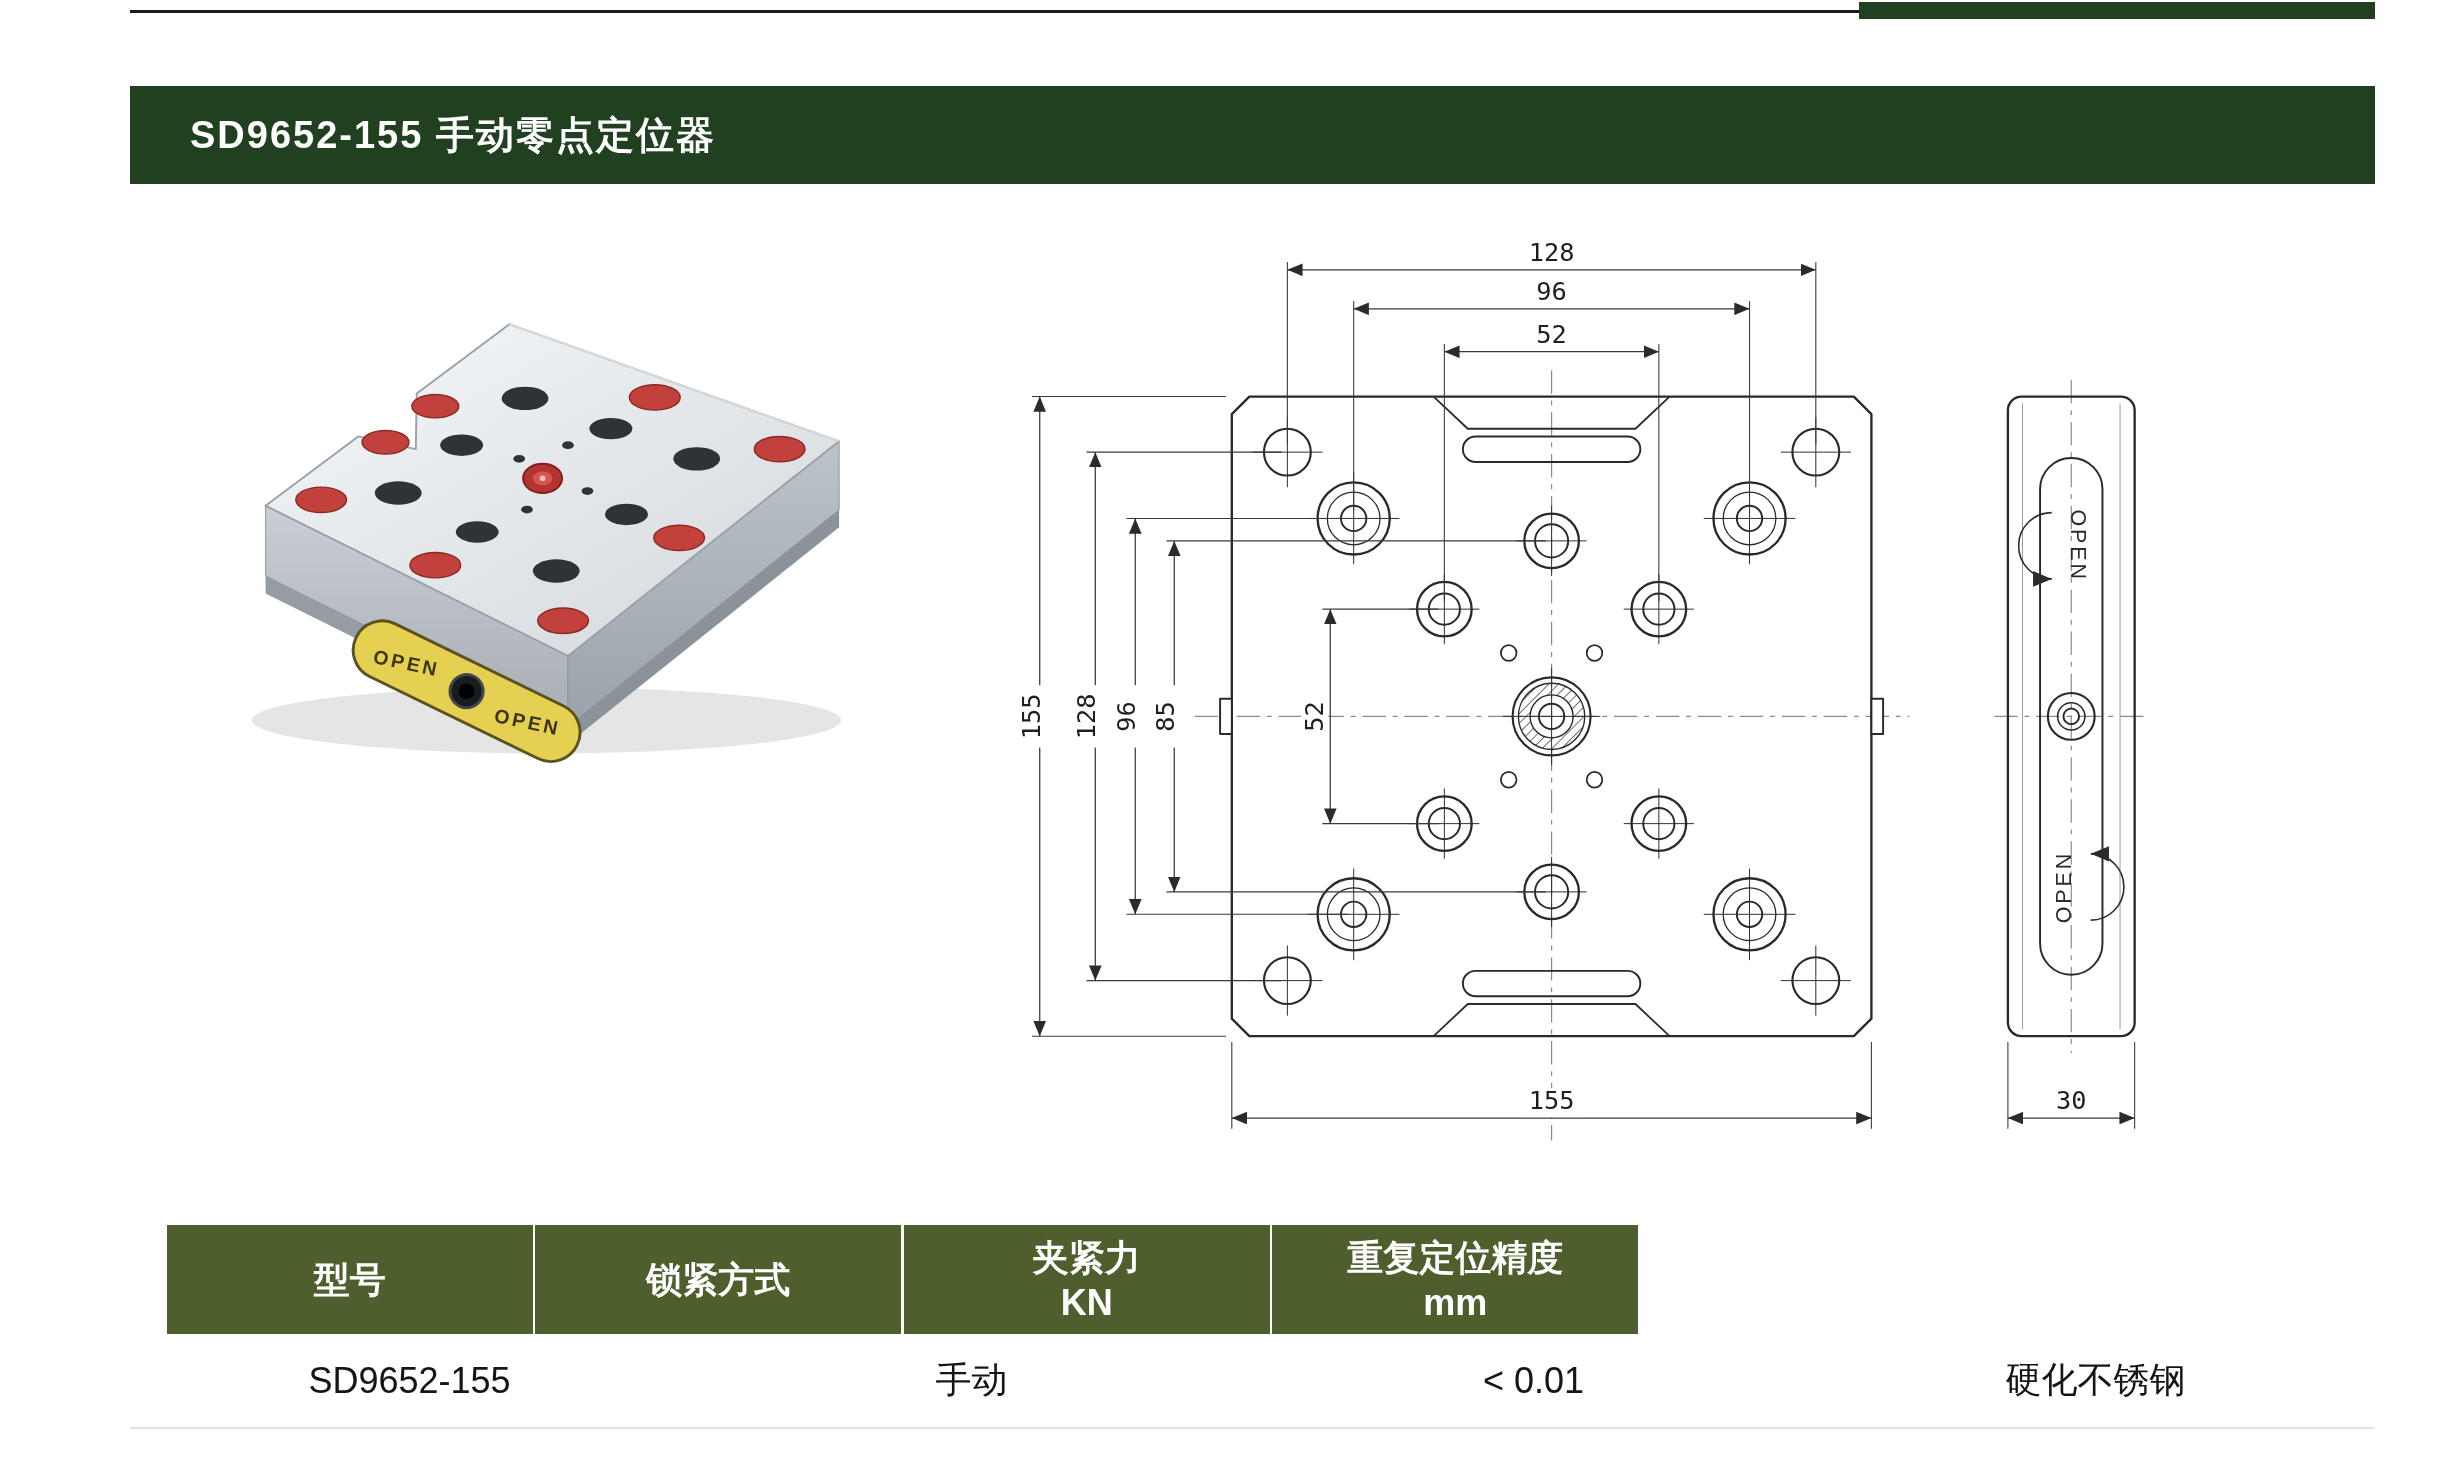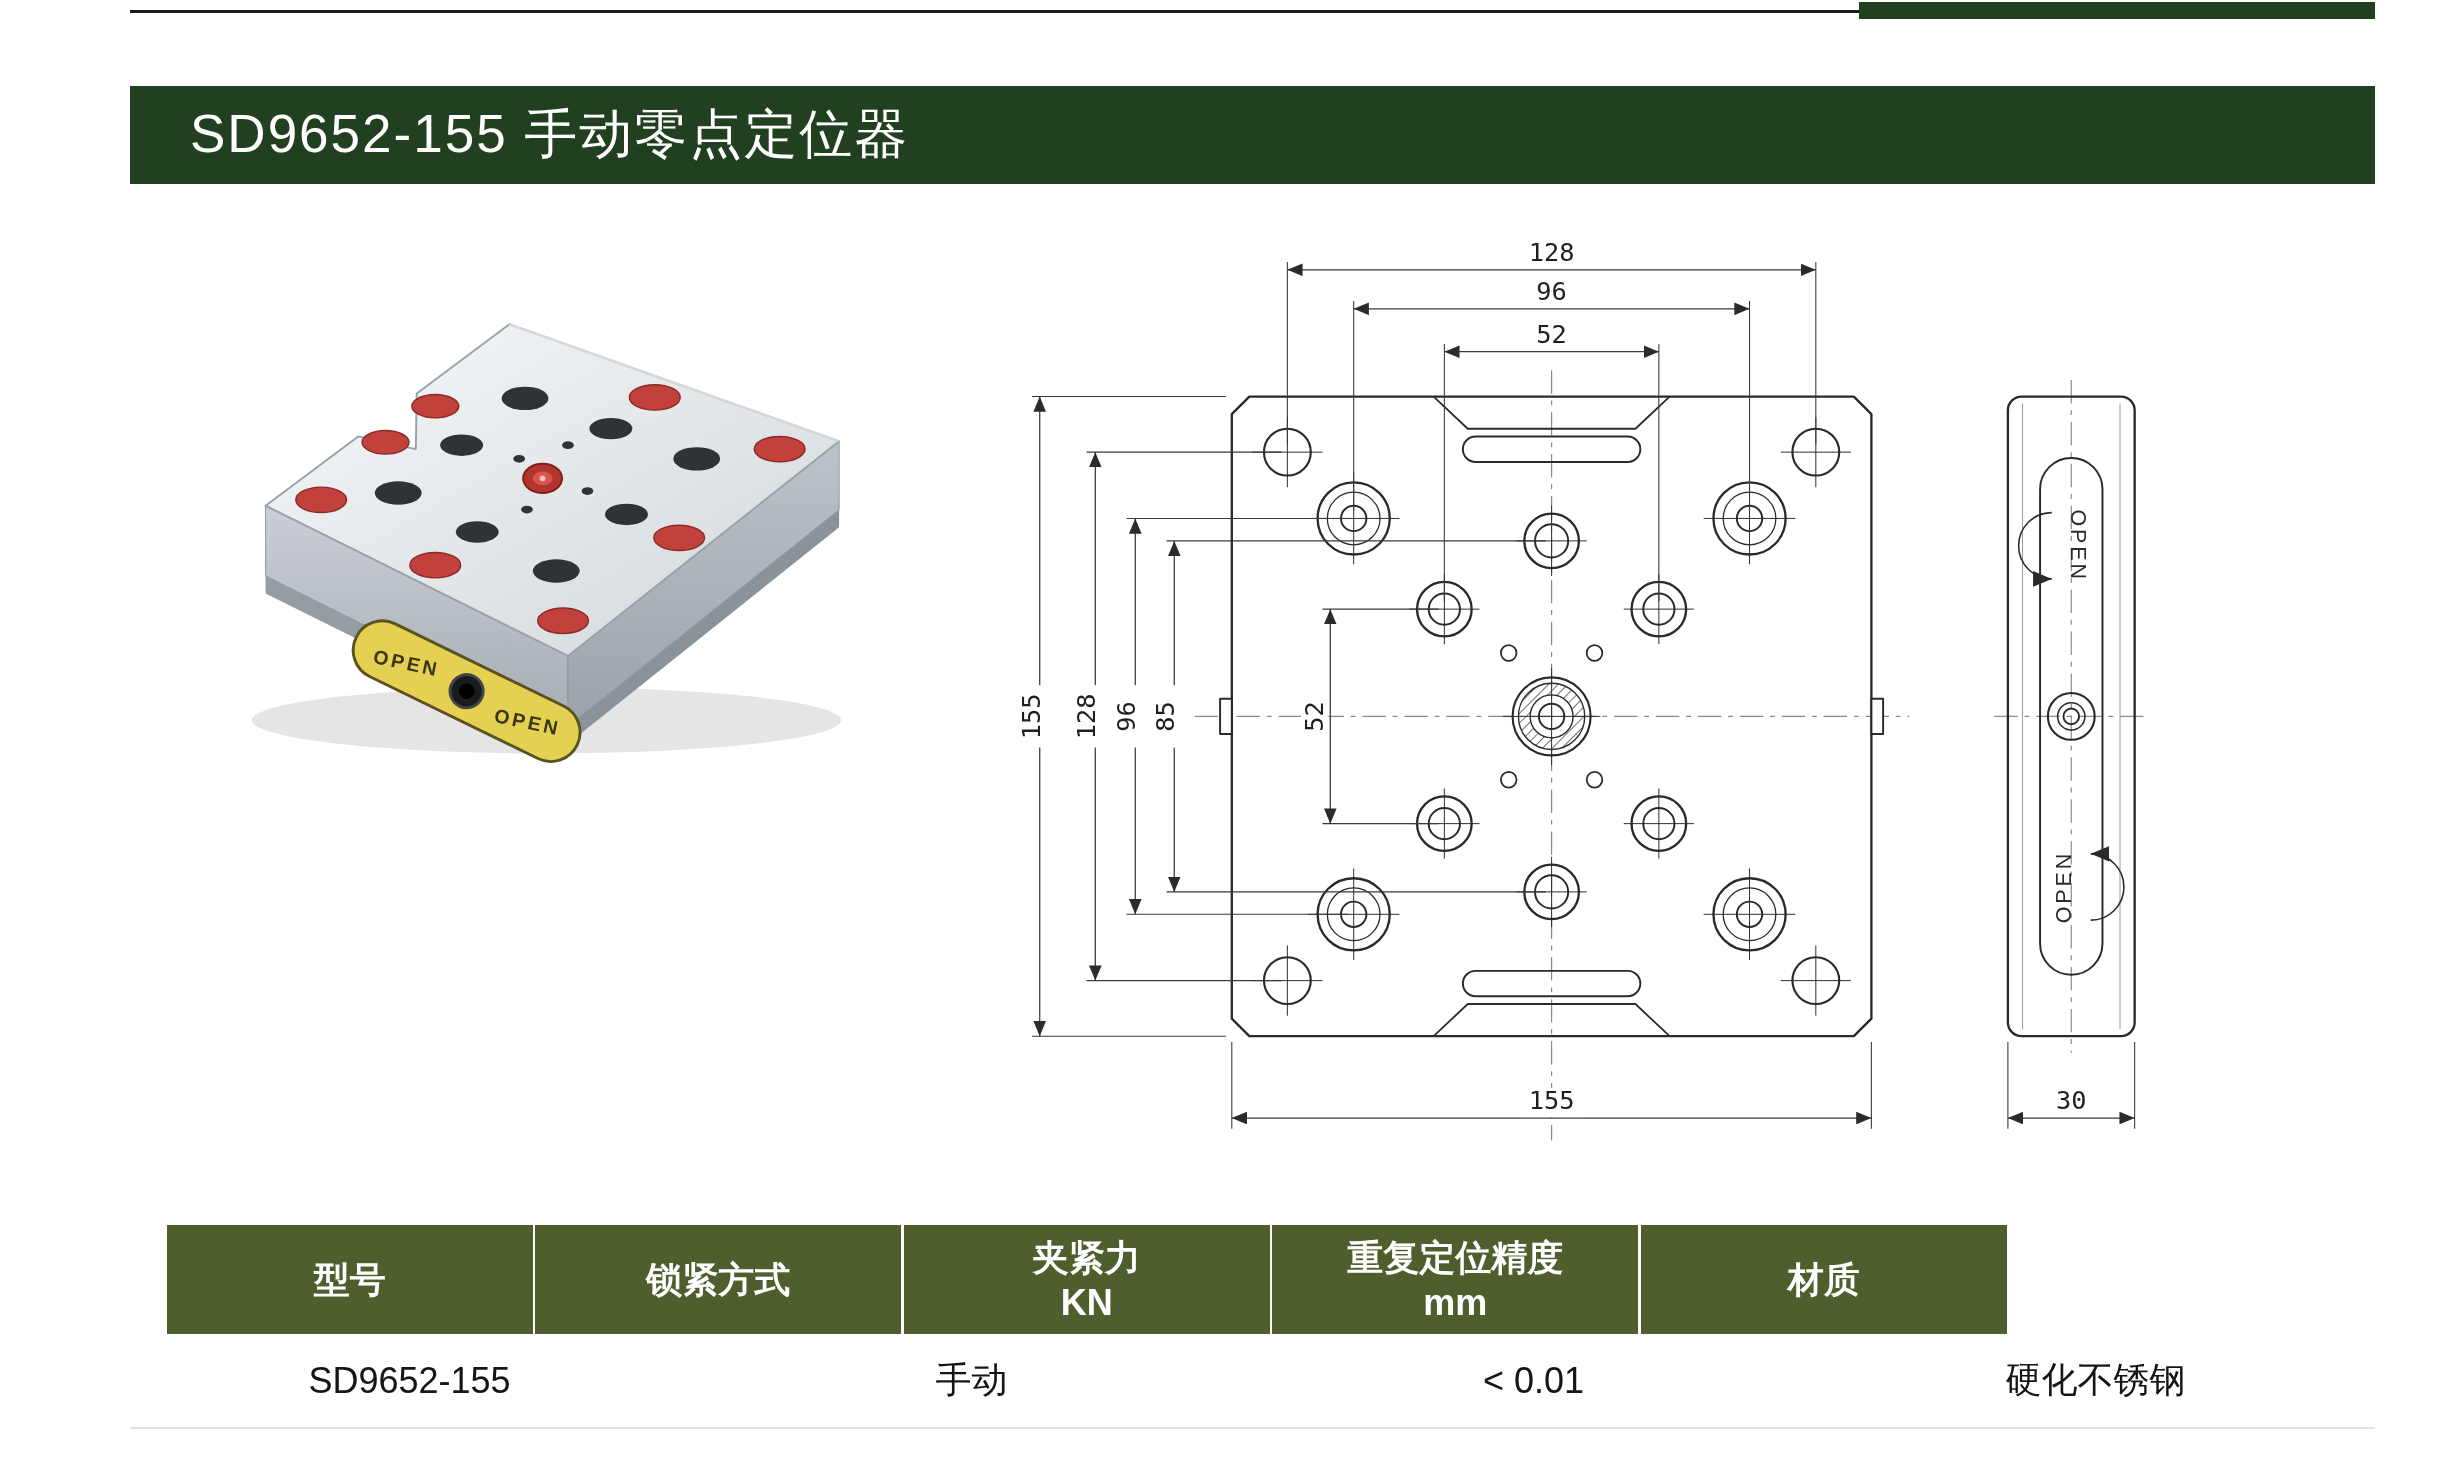--- a/index.html
+++ b/index.html
@@ -6,21 +6,21 @@
   .page {
     position:relative; width:2453px; height:1483px; background:#ffffff;
     font-family:"Liberation Sans", sans-serif; overflow:hidden;
   }
   .top-rule { position:absolute; left:130px; top:9.8px; width:2245px; height:2.9px; background:#1b1b1b; }
   .top-right-block { position:absolute; left:1859px; top:2px; width:516px; height:16.6px; background:#21401f; }
   .title-bar {
     position:absolute; left:130px; top:86px; width:2245px; height:98px;
     background:#21401f; color:#ffffff; display:flex; align-items:center;
   }
-  .title-bar .title { font-size:53px; font-weight:400; padding-left:60px; letter-spacing:2px; }
+  .title-bar .title { font-size:38px; font-weight:700; padding-left:60px; letter-spacing:2px; }
   .photo { position:absolute; left:205px; top:254px; width:683px; height:517px; }
   .drawing { position:absolute; left:975px; top:224px; width:1278px; height:975px; }
   .spec-table { position:absolute; left:130px; top:1225px; width:2245px; }
   .thead { display:grid; grid-template-columns:repeat(6,1fr); gap:2.9px;margin-left:37px; }
   .th {
     background:#4e5e2c; color:#ffffff; height:109px;
     display:flex; flex-direction:column; align-items:center; justify-content:center;
     font-size:36px; font-weight:700; line-height:1.25; text-align:center;
   }
   .trow { display:grid; grid-template-columns:repeat(4,1fr); gap:2.9px; margin-top:0; border-bottom:2px solid #e3e3e3; }
@@ -282,24 +282,20 @@
         <span></span>
       </div>
       <div class="th">
         <span>夹紧力</span>
         <span>KN</span>
       </div>
       <div class="th">
         <span>重复定位精度</span>
         <span>mm</span>
       </div>
-      <div class="th">
-        <span>材质</span>
-        <span></span>
-      </div>
     </div>
     <div class="trow">
       <div class="td">SD9652-155</div>
       <div class="td">手动</div>
       <div class="td">&lt; 0.01</div>
       <div class="td">硬化不锈钢</div>
     </div>
   </div>
 
 </div>

